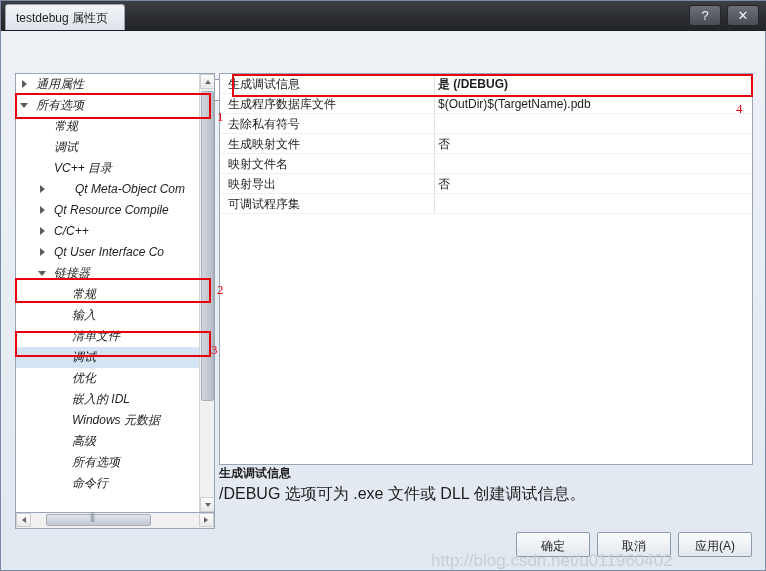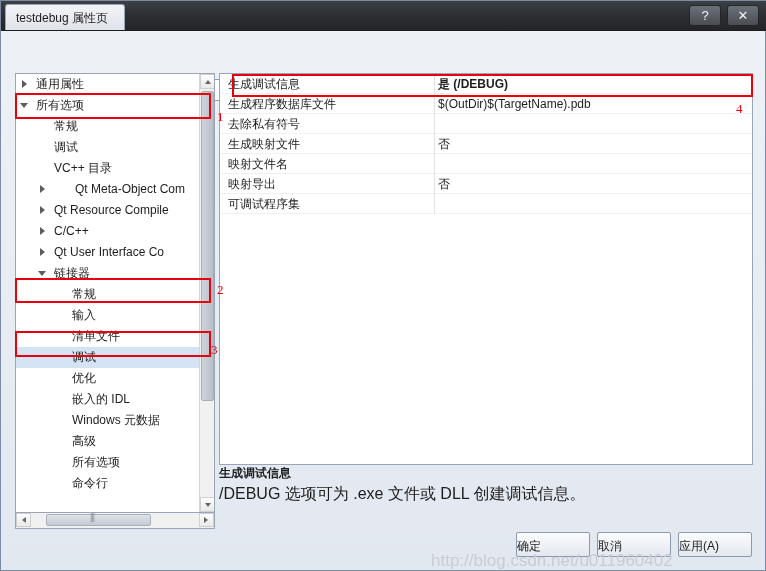--- a/index.html
+++ b/index.html
@@ -67,21 +67,21 @@
     border: 1px solid #8d9aab; border-radius: 2px;
     font-size: 12px; color: #1d1d1d; text-align: center;
     padding-top: 4px;
   }
   
   .treebox {
     position: absolute; left: 14px; top: 72px; width: 200px; height: 440px;
     background: #ffffff; border: 1px solid #9aa6b5;
     overflow: hidden;
   }
-  .tree { position: absolute; left: 0; top: 0; width: 187px; }
+  .tree { position: absolute; left: 0; top: 0; width: 187px; font-style: italic; }
   .tnode {
     position: relative; height: 21px; line-height: 21px;
     font-size: 12px; color: #1d1d1d; white-space: nowrap;
   }
   .tnode .tw {
     position: absolute; left: 4px; top: 6px; width: 9px; height: 9px;
   }
   .tw.closed::after {
     content: ""; position: absolute; left: 2px; top: 0;
     border-top: 4px solid transparent; border-bottom: 4px solid transparent;
@@ -176,21 +176,21 @@
     position: absolute; left: 218px; top: 464px; width: 534px; height: 62px;
     background: transparent;
   }
   .desc-title { font-size: 12px; font-weight: bold; color: #1d1d1d; }
   .desc-body { font-size: 16px; color: #1d1d1d; margin-top: 4px; line-height: 15px; }
   
   .bottom-btn {
     position: absolute; top: 531px; height: 25px; width: 74px;
     background: linear-gradient(180deg,#fbfcfd 0%,#e3e8ef 100%);
     border: 1px solid #8d9aab; border-radius: 2px;
-    font-size: 12px; color: #1d1d1d; padding-top: 5px;
+    font-size: 12px; color: #1d1d1d; text-align: center; padding-top: 5px;
   }
   
   .anno {
     position: absolute; border: 2px solid #e8000d;
     pointer-events: none;
   }
   .anno-num {
     position: absolute; color: #e8000d; font-size: 13px;
     font-weight: normal; font-family: "Liberation Serif", serif;
   }

